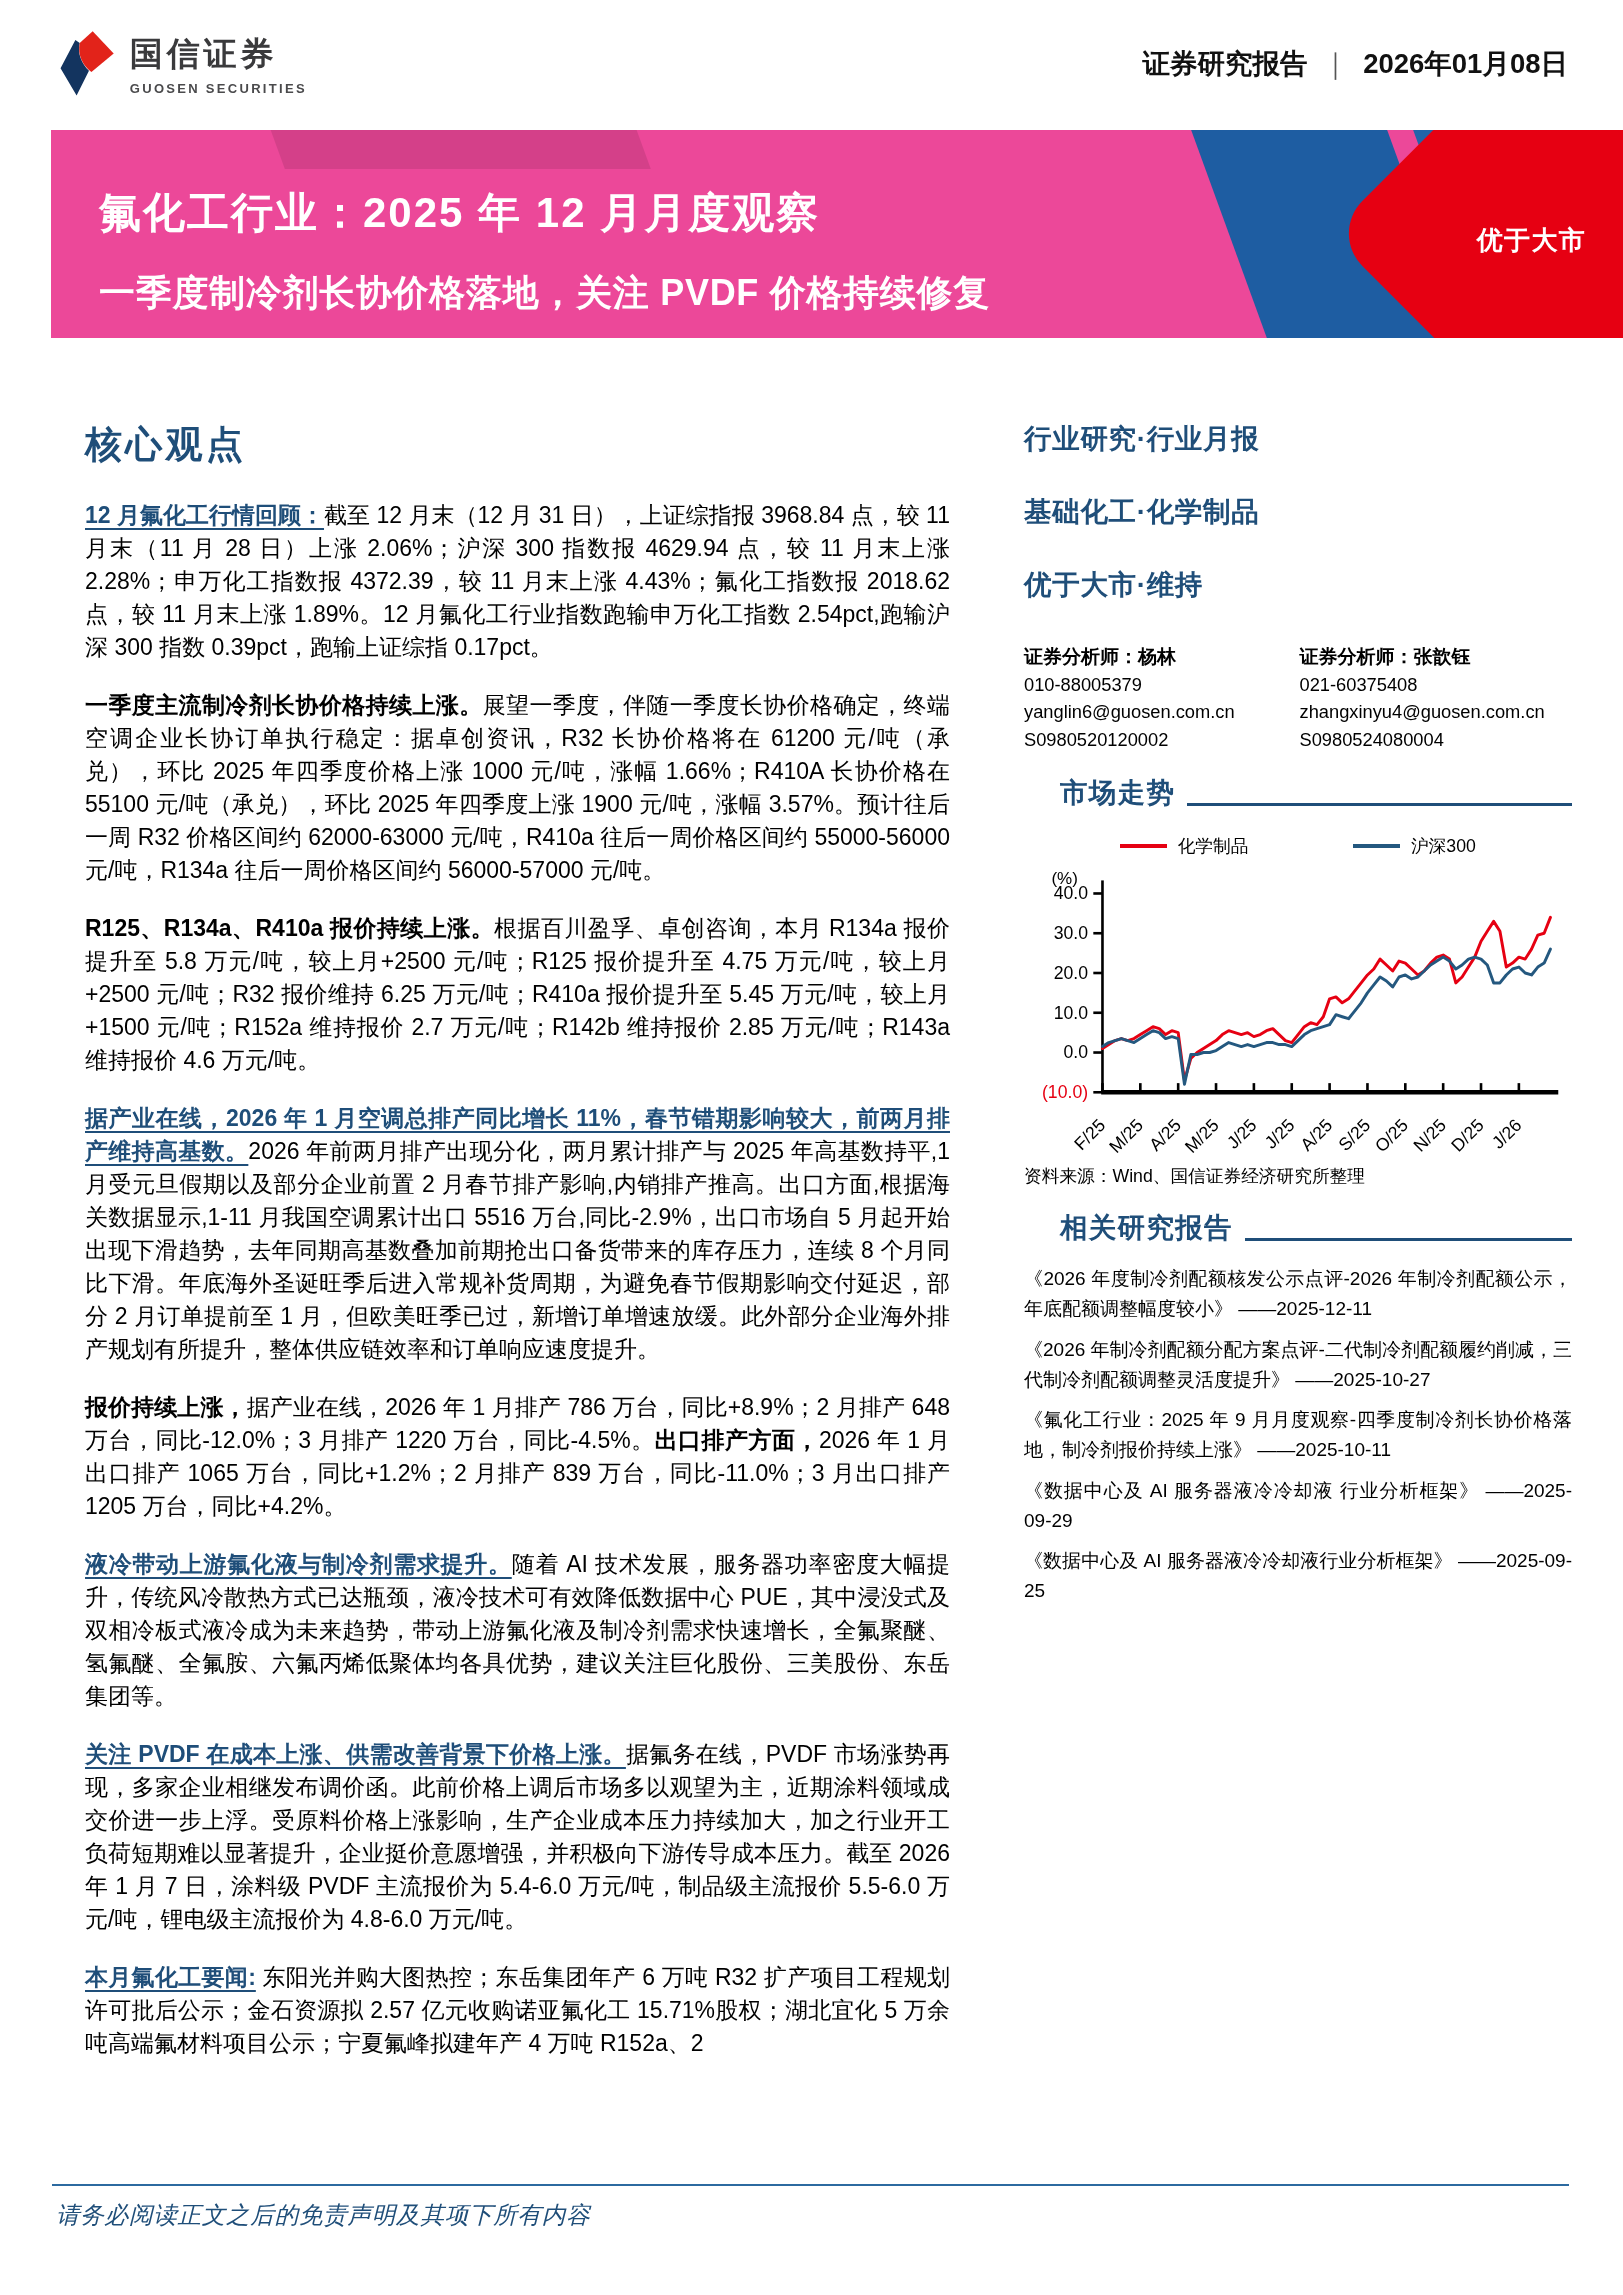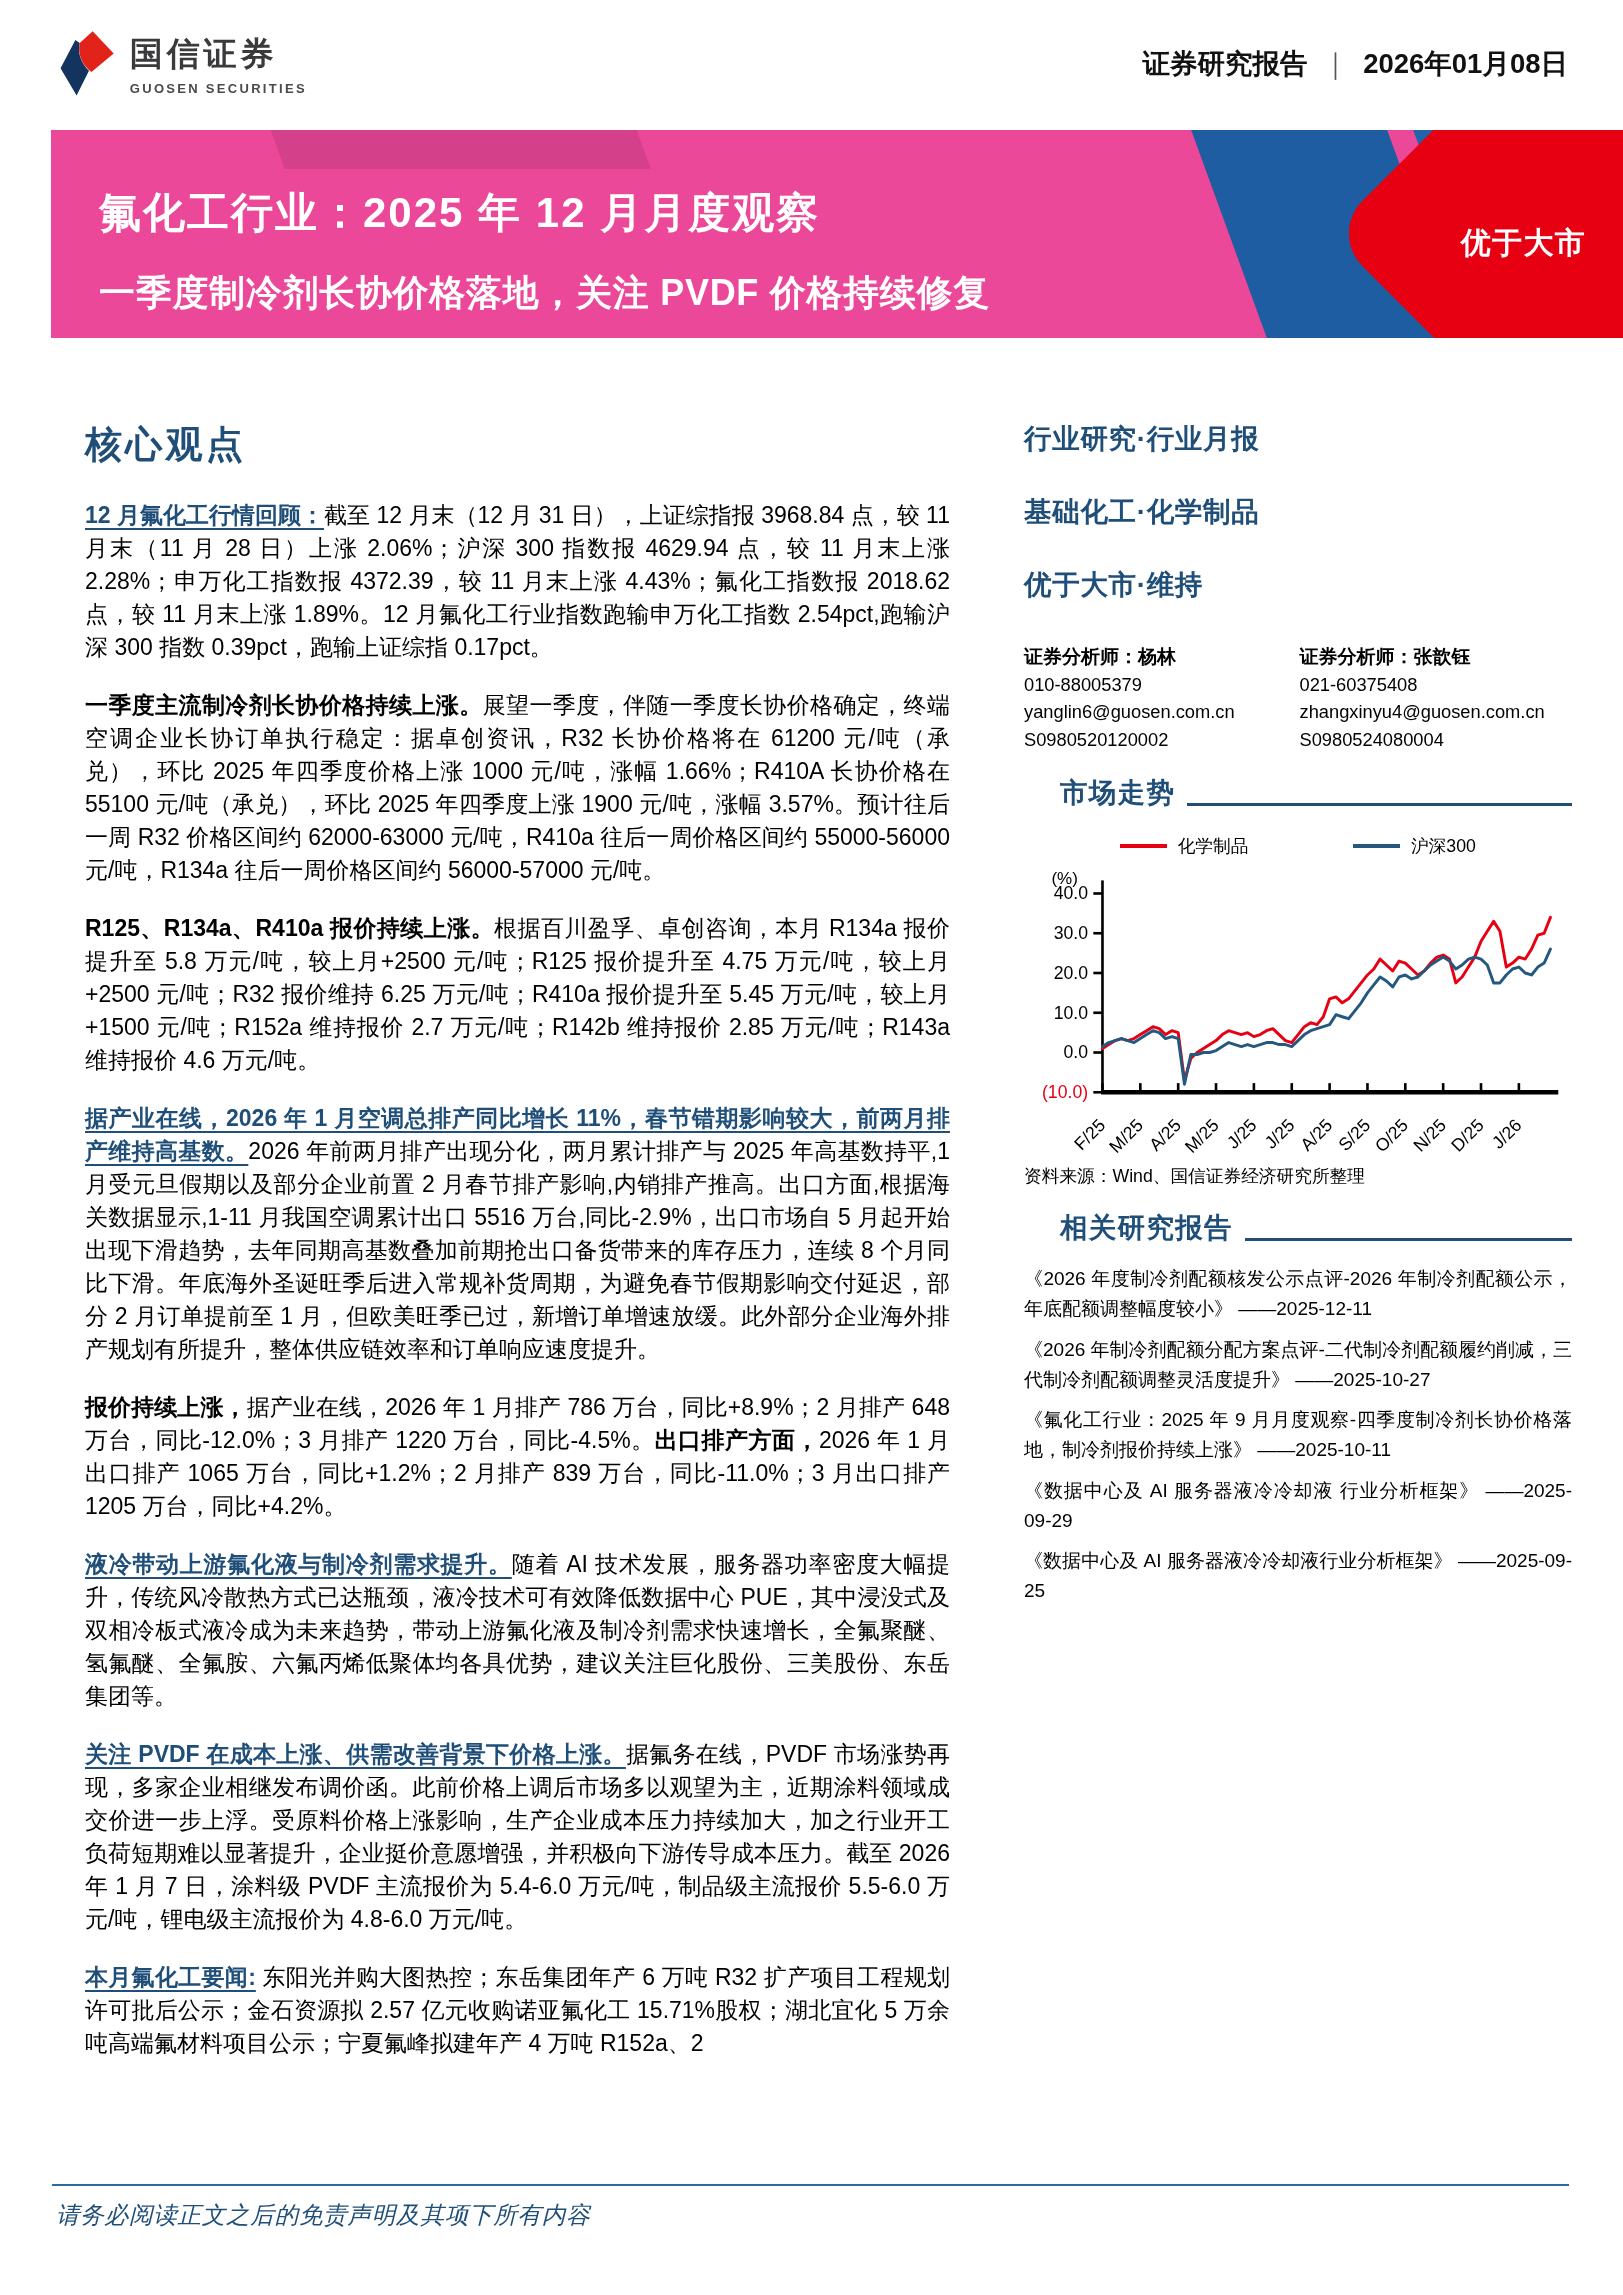--- a/index.html
+++ b/index.html
@@ -19,21 +19,21 @@
   .stripe{position:absolute;top:-52px;bottom:-52px;}
   .stripe.dark1{left:216px;width:366px;top:-59px;bottom:auto;height:98px;background:rgba(0,0,0,0.10);transform:skewX(20deg);}
   .stripe.light1{left:1178px;width:196px;background:#1e5da2;transform:skewX(20deg);}
   .stripe.light2{left:1400px;width:216px;background:#2264aa;transform:skewX(20deg);}
   .diamond-shadow{position:absolute;width:327px;height:327px;right:-157px;top:118px;background:#a12233;
         border-radius:39px;transform:rotate(45deg);}
   .diamond{position:absolute;width:281px;height:281px;right:-46px;top:-37px;background:#e60012;
         border-radius:46px;transform:rotate(45deg);}
   .banner-title{position:absolute;left:48px;top:55px;font-size:42px;font-weight:bold;color:#fff;letter-spacing:2px;z-index:5;}
   .banner-subtitle{position:absolute;left:48px;top:139px;font-size:36px;font-weight:bold;color:#fff;letter-spacing:0.7px;z-index:5;}
-  .rating-text{position:absolute;right:37px;top:93px;font-size:30px;font-weight:bold;color:#fff;z-index:6;letter-spacing:1.3px;}
+  .rating-text{position:absolute;right:37px;top:93px;font-size:26px;font-weight:bold;color:#fff;z-index:6;letter-spacing:1.3px;}
   
   .left-col{position:absolute;left:85px;top:420px;width:865px;}
   .core-title{font-size:37px;font-weight:bold;color:#1f4e79;letter-spacing:3.3px;margin:0 0 29px 0;}
   .para{font-size:23px;line-height:33px;text-align:justify;margin:0 0 25px 0;}
   .lead-blue{color:#1f4e79;font-weight:bold;text-decoration:underline;text-decoration-thickness:2px;text-underline-offset:5.2px;}
   .lead-black{color:#000;font-weight:bold;}
   
   .right-col{position:absolute;left:1024px;top:424px;width:548px;}
   .side-head{font-size:27.5px;line-height:30px;font-weight:bold;color:#1f4e79;margin:0 0 43px 0;letter-spacing:0.7px;}
   .analysts{display:grid;grid-template-columns:1fr 1fr;column-gap:3px;margin:3.9px 0 0 0;}

